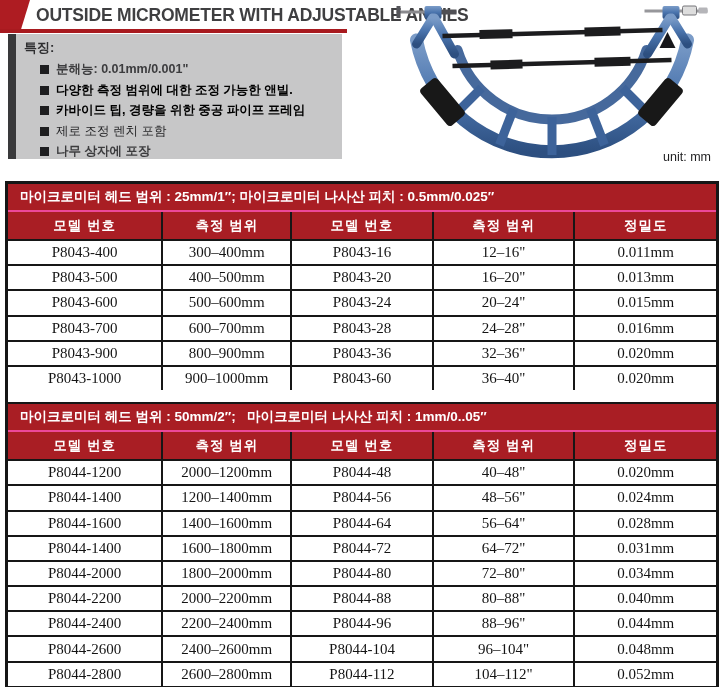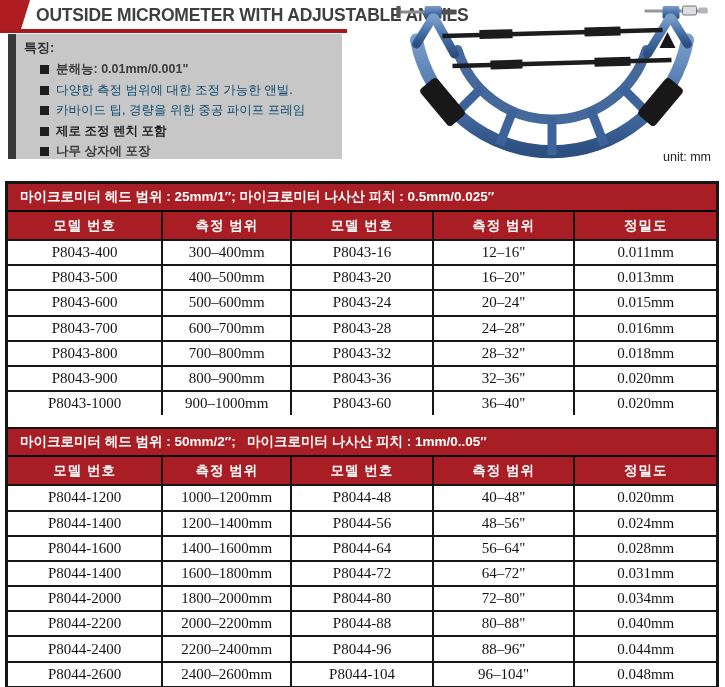--- a/index.html
+++ b/index.html
@@ -14,33 +14,33 @@
   .title-rule{position:absolute;left:0;top:29px;width:347px;height:4px;background:#a81a1f;}
 
   
   .features-box{position:absolute;left:8px;top:34px;width:334px;height:125px;
                 background:#c7c7c8;border-left:8px solid #39393b;box-sizing:border-box;}
   .features-heading{margin:5px 0 2px 8px;font-size:13px;font-weight:700;color:#2e2e30;}
   .features-list{list-style:none;margin:0;padding:0 6px 0 24px;}
   .features-list li{font-size:12.5px;line-height:20.5px;white-space:nowrap;}
   .features-list li .sq{display:inline-block;width:9px;height:9px;background:#1e1e20;
                         margin-right:7px;vertical-align:-1px;}
-  .feat-strong{font-weight:700;color:#232325;}
+  .feat-strong{font-weight:400;color:#232325;}
   .feat-medium{font-weight:600;color:#3c3c3e;}
-  .feat-normal{font-weight:400;color:#0c4a6e;}
+  .feat-normal{font-weight:700;color:#000000;}
 
   
   .product-photo{position:absolute;left:393px;top:2px;width:318px;height:158px;}
   .unit-label{position:absolute;right:14px;top:150px;font-size:12.5px;color:#1f1f21;}
 
   
   .table-stack{position:absolute;left:5px;top:181px;width:714px;box-sizing:border-box;
                border:3px solid #161616;}
   .band{background:#a91e24;color:#ffffff;font-size:13.5px;font-weight:600;
-        padding:4px 0 4px 12px;white-space:pre;border-bottom:2px solid #000000;}
+        padding:4px 0 4px 12px;white-space:pre;border-bottom:2px solid #ec4899;}
   .band + table{border-top:0;}
   .spec-table{width:100%;border-collapse:collapse;table-layout:fixed;padding-left:33px;}
   .spec-table col.c1{width:21.8%}.spec-table col.c2{width:18.2%}
   .spec-table col.c3{width:20%}.spec-table col.c4{width:20%}.spec-table col.c5{width:20%}
   .spec-table th{background:#a91e24;color:#ffffff;font-size:13.5px;font-weight:700;
                  height:25px;border:2px solid #161616;border-top:0;letter-spacing:1px;}
   .spec-table th:first-child, .spec-table td:first-child{border-left:0;}
   .spec-table th:last-child, .spec-table td:last-child{border-right:0;}
   .spec-table td{font-family:"Liberation Serif",serif;font-size:15px;color:#141414;
                  text-align:center;height:21.2px;border:2px solid #161616;background:#ffffff;
@@ -167,27 +167,20 @@
             <td>0.015mm</td>
           </tr>
           <tr>
             <td>P8043-700</td>
             <td>600–700mm</td>
             <td>P8043-28</td>
             <td>24–28"</td>
             <td>0.016mm</td>
           </tr>
           <tr>
-            <td>P8043-800</td>
-            <td>700–800mm</td>
-            <td>P8043-32</td>
-            <td>28–32"</td>
-            <td>0.018mm</td>
-          </tr>
-          <tr>
             <td>P8043-900</td>
             <td>800–900mm</td>
             <td>P8043-36</td>
             <td>32–36"</td>
             <td>0.020mm</td>
           </tr>
           <tr>
             <td>P8043-1000</td>
             <td>900–1000mm</td>
             <td>P8043-60</td>
@@ -210,21 +203,21 @@
             <th>모델 번호</th>
             <th>측정 범위</th>
             <th>모델 번호</th>
             <th>측정 범위</th>
             <th>정밀도</th>
           </tr>
         </thead>
         <tbody>
           <tr>
             <td>P8044-1200</td>
-            <td>1000–1200mm</td>
+            <td>2000–1200mm</td>
             <td>P8044-48</td>
             <td>40–48"</td>
             <td>0.020mm</td>
           </tr>
           <tr>
             <td>P8044-1400</td>
             <td>1200–1400mm</td>
             <td>P8044-56</td>
             <td>48–56"</td>
             <td>0.024mm</td>

